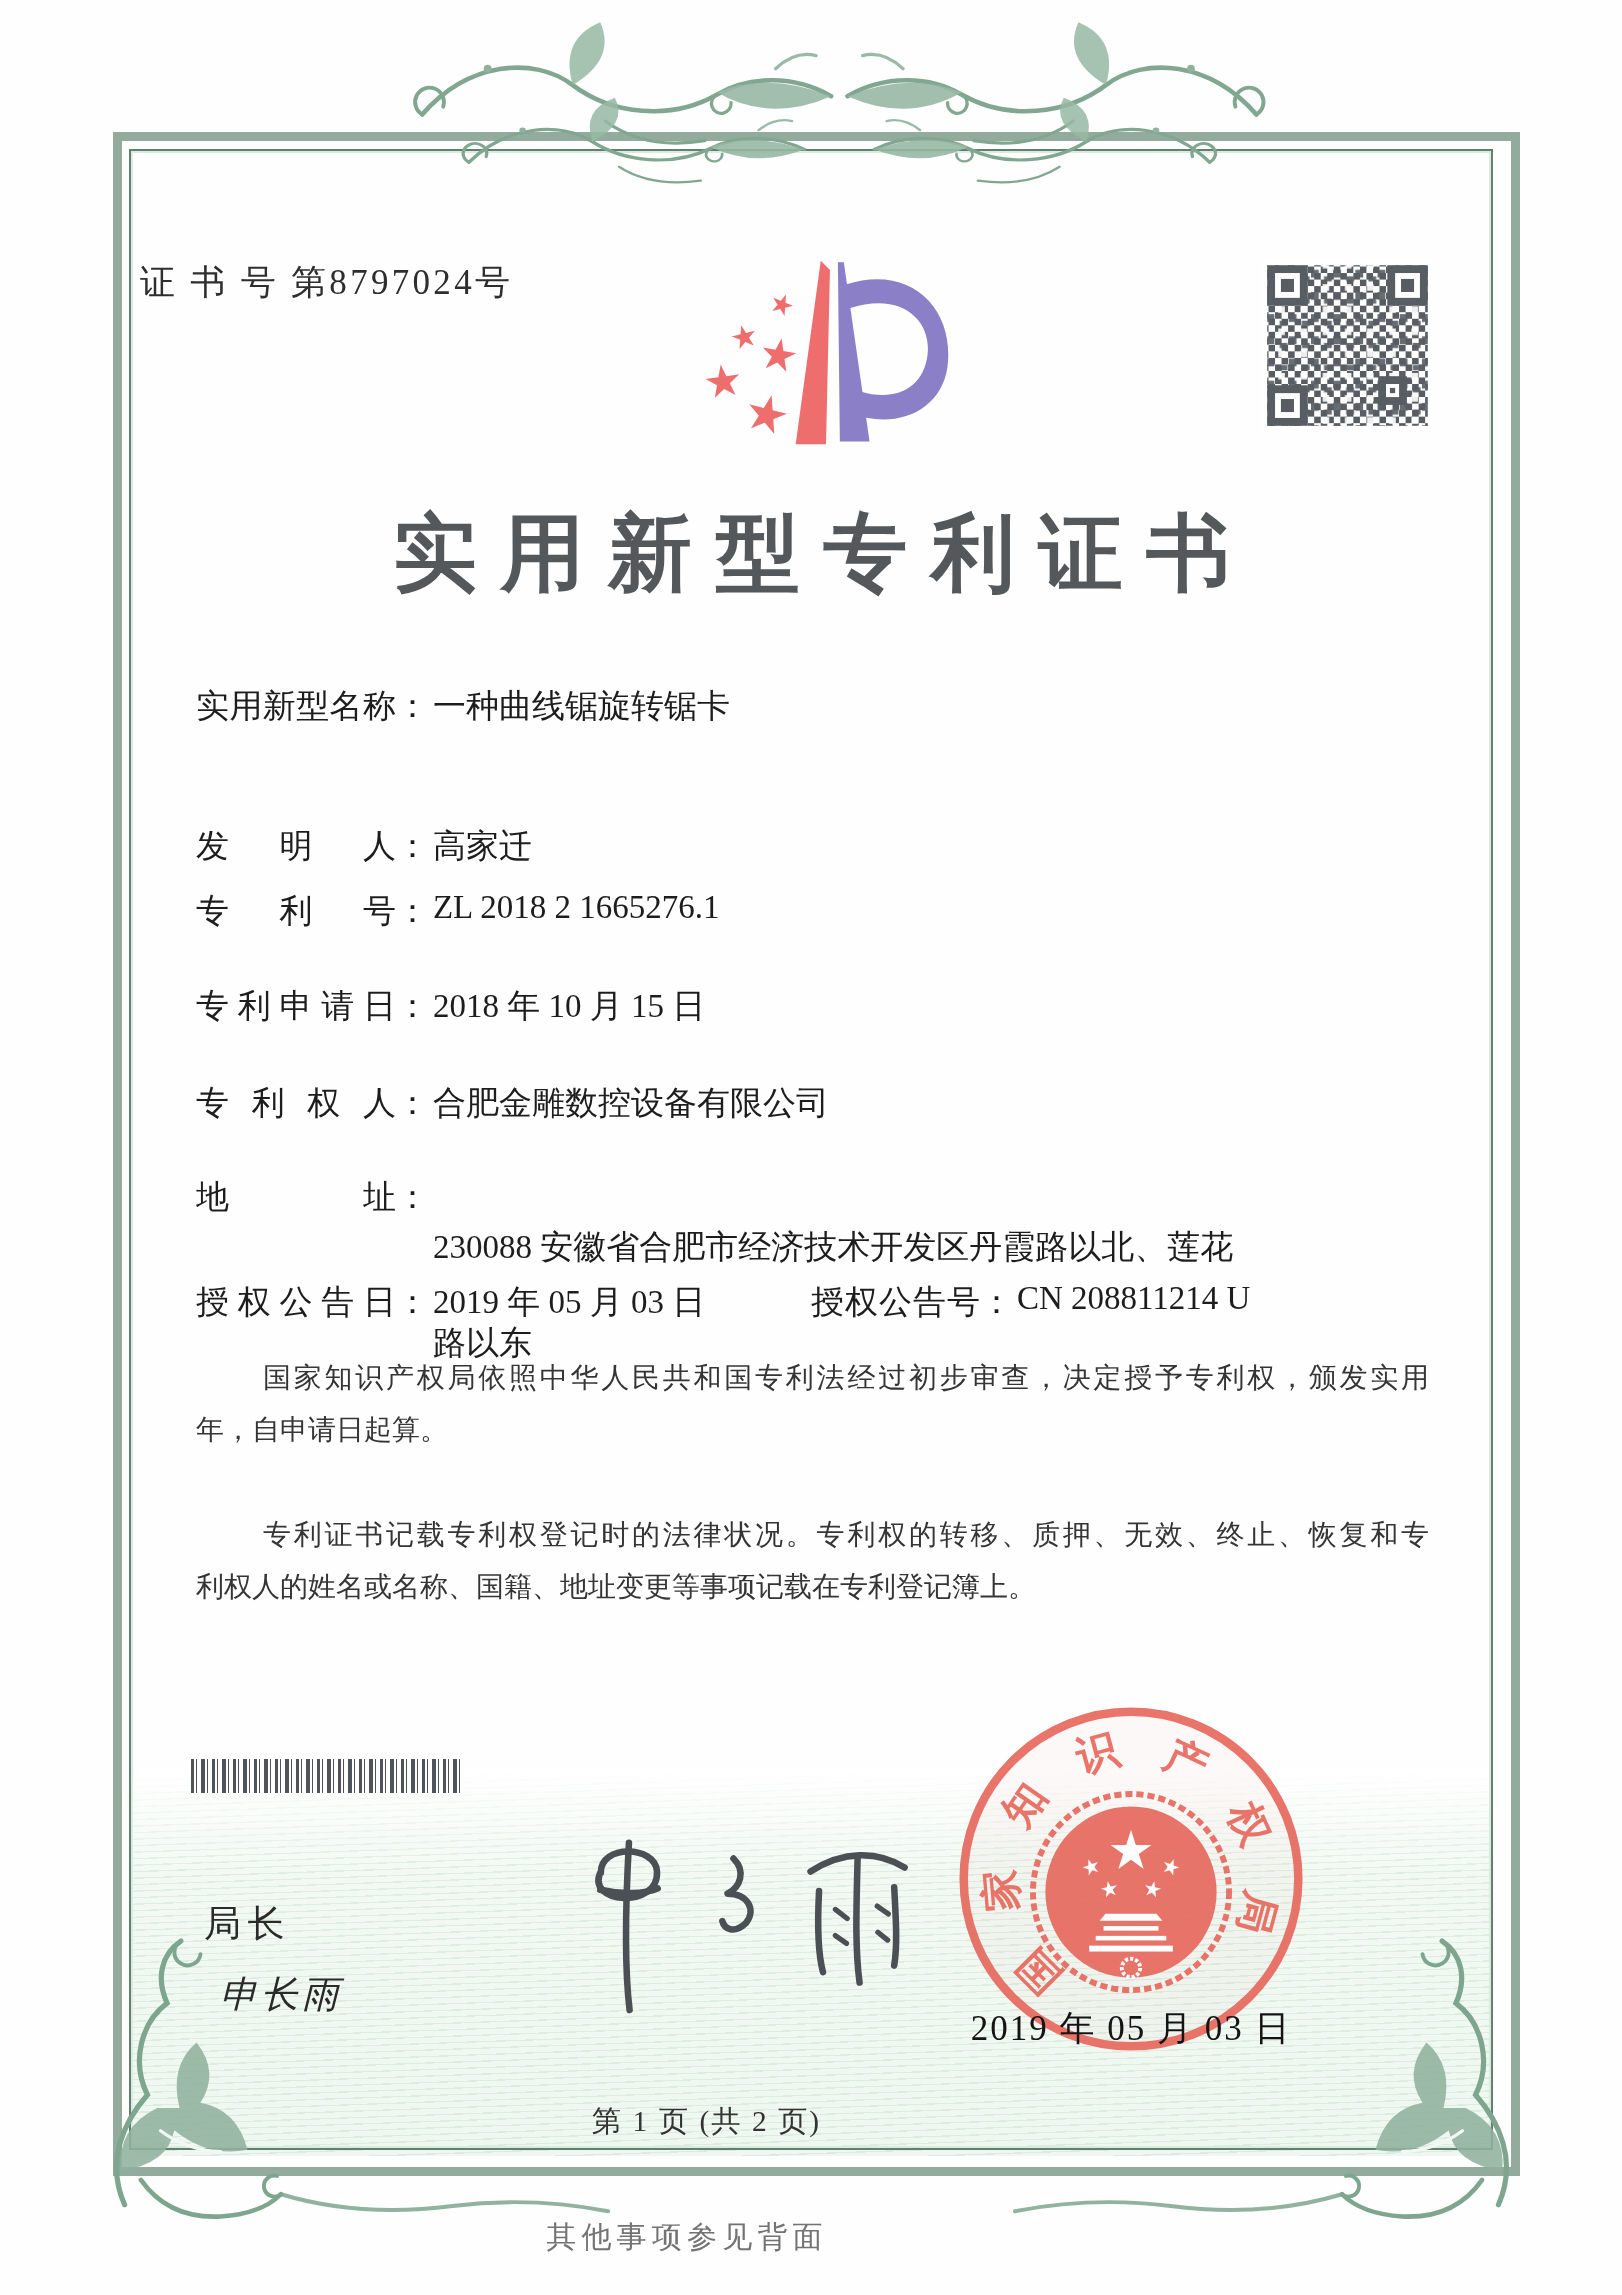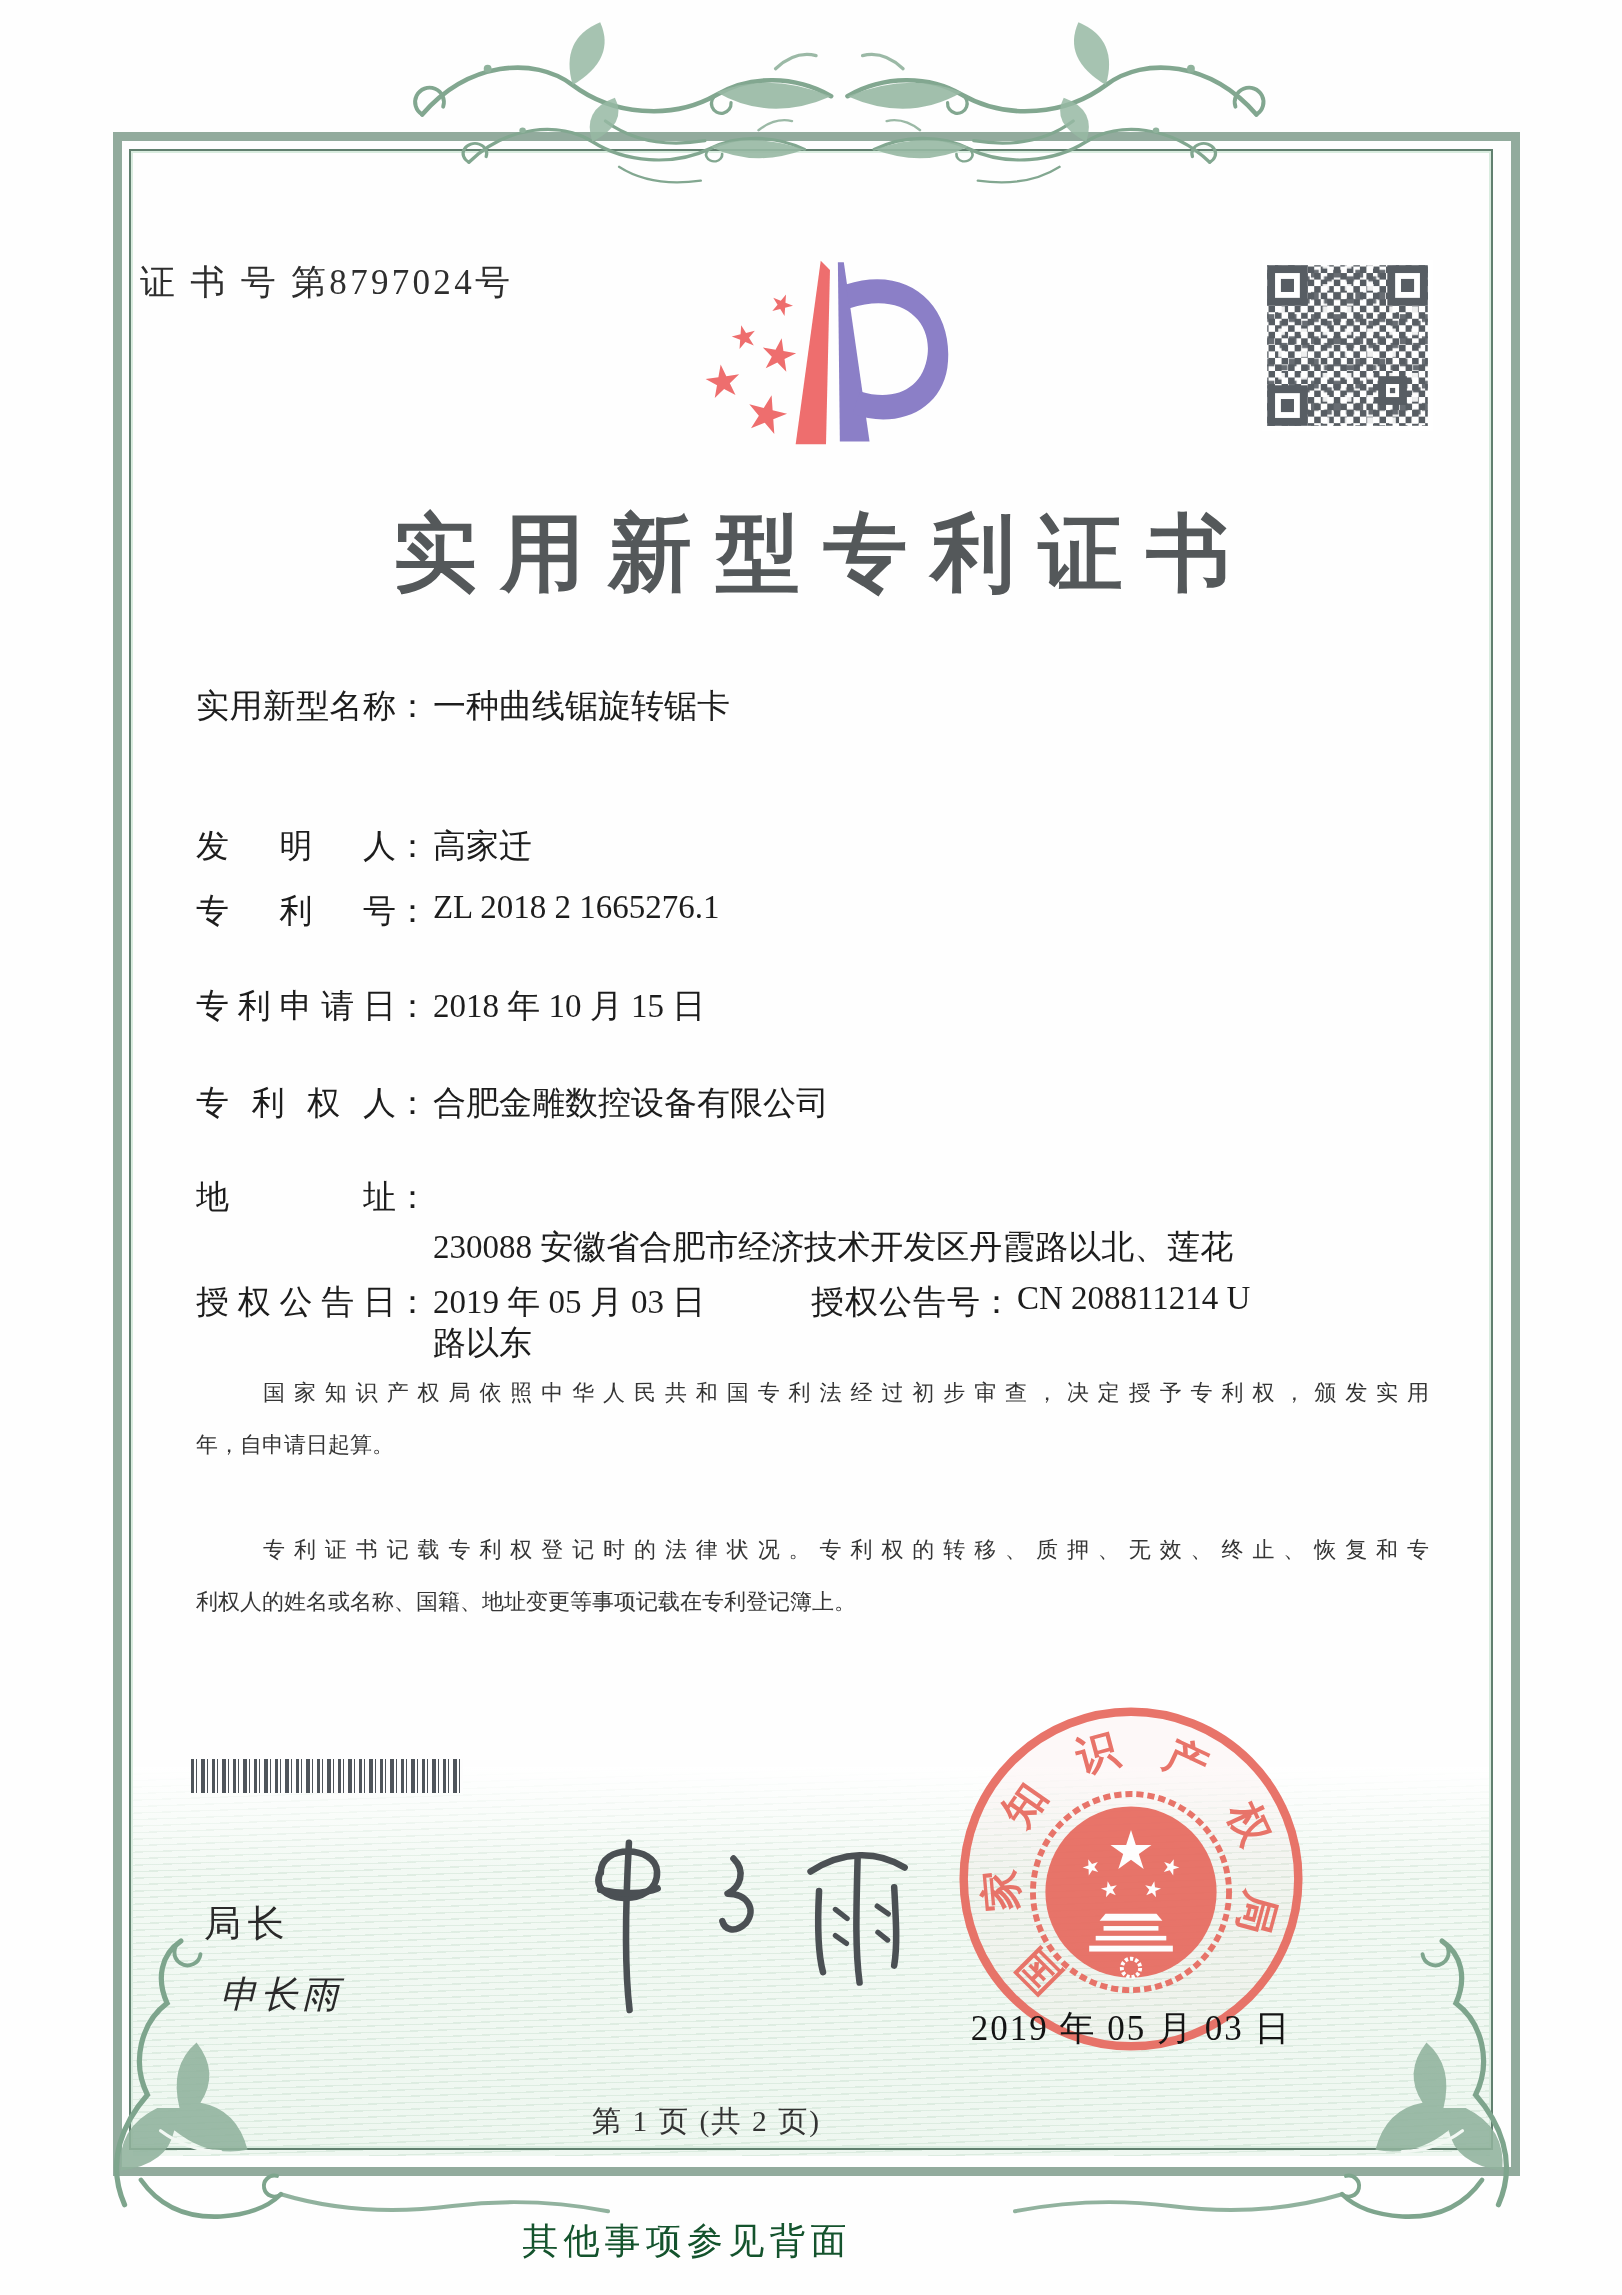--- a/index.html
+++ b/index.html
@@ -23,37 +23,37 @@
   .qr{position:absolute;left:1262px;top:260px;width:171px;height:171px;z-index:3;}
   .title{position:absolute;left:0;width:1623px;top:497px;text-align:center;font-size:84px;
          font-weight:bold;letter-spacing:23.6px;text-indent:23.6px;color:#54585a;z-index:3;}
   .row{position:absolute;left:196px;font-size:33px;color:#1d1d1d;display:flex;align-items:flex-start;z-index:3;}
   .lab{display:inline-block;width:200px;text-align:justify;text-align-last:justify;}
   .lab.narrow{width:169px;}
   .colon{display:inline-block;}
   .val{display:inline-block;margin-left:3.9px;white-space:nowrap;}
   .addr-val{display:inline-block;margin-left:3.9px;width:877px;line-height:48px;}
   .addr-val span{display:block;white-space:nowrap;margin-top:48px;}
-  .para{position:absolute;left:196px;width:1233px;font-size:22px;line-height:52px;color:#353535;z-index:3;margin-top:15px;}
+  .para{position:absolute;left:196px;width:1233px;font-size:28px;line-height:52px;color:#353535;z-index:3;}
   .para div{white-space:nowrap;}
   .para .jline{text-align:justify;text-align-last:justify;white-space:normal;}
   .para .indent{text-indent:67px;}
   .barcode{position:absolute;left:191px;top:1759px;width:272px;height:34px;z-index:3;
            background:repeating-linear-gradient(90deg,#4e545a 0 2.6px,#fdfdfd 2.6px 4.6px,#4e545a 4.6px 5.9px,
                       #fdfdfd 5.9px 9.8px,#4e545a 9.8px 13.7px,#fdfdfd 13.7px 15.7px,#4e545a 15.7px 17px,#fdfdfd 17px 21px);}
   .sig-role{position:absolute;left:204px;top:1899px;font-size:37px;letter-spacing:6.5px;color:#2a2a2a;z-index:3;}
   .sig-name{position:absolute;left:220px;top:1970px;font-size:37px;letter-spacing:3.9px;color:#2a2a2a;z-index:3;font-style:italic;}
   .signature{position:absolute;left:537px;top:1831px;width:406px;height:196px;z-index:3;}
   .seal{position:absolute;left:948px;top:1696px;width:366px;height:366px;z-index:4;opacity:.93;}
   .seal-date{position:absolute;left:948px;top:2005px;width:366px;text-align:center;font-size:35px;
              color:#141414;letter-spacing:2px;z-index:5;white-space:nowrap;}
   .page-num{position:absolute;left:196px;top:2102px;width:1021px;text-align:center;font-size:29.4px;
             color:#333;z-index:3;letter-spacing:2px;}
-  .back-note{position:absolute;left:196px;top:2217px;width:982px;text-align:center;font-size:36px;
-             color:#14532d;letter-spacing:5.2px;z-index:3;}
+  .back-note{position:absolute;left:196px;top:2217px;width:982px;text-align:center;font-size:30px;
+             color:#737373;letter-spacing:5.2px;z-index:3;}
 </style>
 </head>
 <body>
 
 <div class="page">
 
   <div class="waveband">
       <div class="fade"></div>
     </div>
   <div class="frame-outer"></div>

